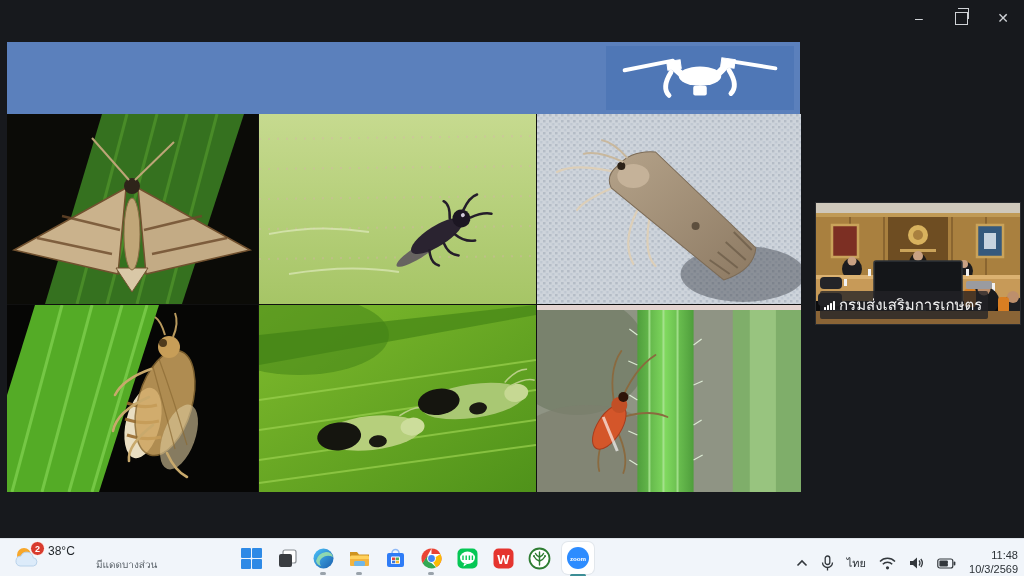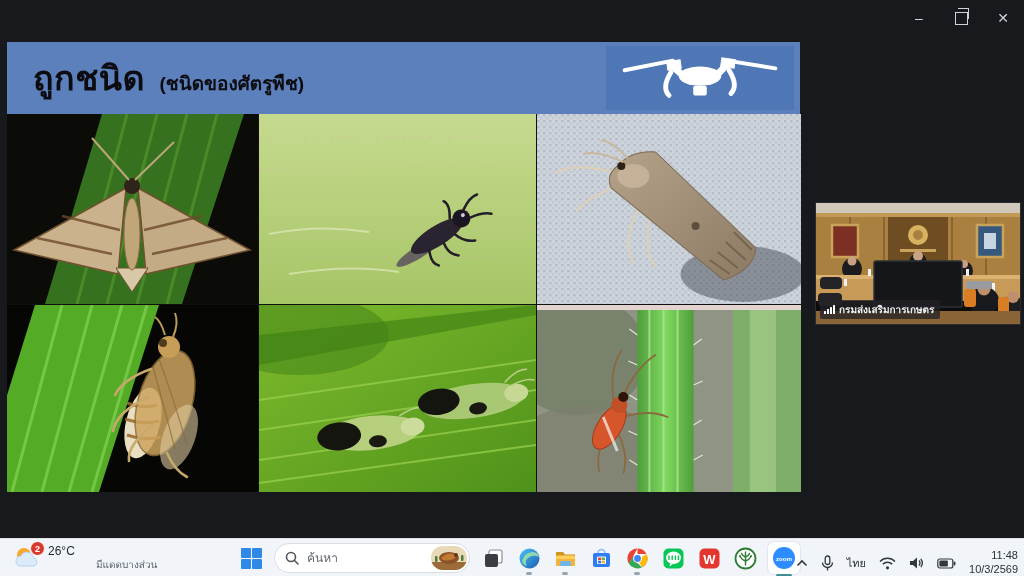--- a/index.html
+++ b/index.html
@@ -26,21 +26,21 @@
   .photo-grid{position:absolute;left:0;top:72px;width:793px;height:378px;display:grid;
     grid-template-columns:251px 277px 264px;grid-template-rows:190px 187px;gap:1px;background:#101010;}
   .cell{overflow:hidden;position:relative;}
   .cell svg{display:block;width:100%;height:100%;}
 
   
   .video-tile{position:absolute;left:816px;top:203px;width:204px;height:121px;background:#0c0c0d;
     outline:1px solid #2a2c30;}
   .video-tile svg{display:block;width:100%;height:100%;}
   .video-caption{position:absolute;left:4px;bottom:5px;display:flex;align-items:center;gap:4px;
-    background:rgba(35,35,38,.78);color:#f2f2f2;font-size:10px;padding:2px 6px 2px 4px;border-radius:2px;font-weight:bold;}
+    background:rgba(35,35,38,.78);color:#f2f2f2;font-size:15px;padding:2px 6px 2px 4px;border-radius:2px;}
   .bars{display:inline-flex;align-items:flex-end;gap:1px;height:9px;}
   .bars i{display:block;width:2px;background:#fff;border-radius:.5px;}
   .bars i:nth-child(1){height:3px}.bars i:nth-child(2){height:5px}
   .bars i:nth-child(3){height:7px}.bars i:nth-child(4){height:9px}
 
   
   .taskbar{position:absolute;left:0;top:538px;width:1024px;height:38px;background:#f1f5fa;
     border-top:1px solid #dde3e9;display:flex;align-items:center;}
   .weather{position:absolute;left:8px;top:3px;display:flex;align-items:center;gap:7px;height:32px;
     padding:0 6px;border-radius:4px;}
@@ -79,24 +79,20 @@
   <div class="win-controls">
     <div class="win-btn">–</div>
     <div class="win-btn">
       <span class="restore-glyph"></span>
     </div>
     <div class="win-btn">✕</div>
   </div>
 
   <div class="slide">
     <div class="slide-header">
-      <div class="slide-title-wrap">
-        <span class="slide-title">ถูกชนิด</span>
-        <span class="slide-subtitle">(ชนิดของศัตรูพืช)</span>
-      </div>
       <div class="drone-box">
         <svg viewBox="0 0 180 60" width="176" height="58">
           <g stroke="#fff" fill="none" stroke-linecap="round">
             <line x1="12" y1="22" x2="62" y2="12" stroke-width="4"></line>
             <line x1="118" y1="12" x2="168" y2="20" stroke-width="4"></line>
             <rect x="56" y="12" width="14" height="9" fill="#fff" transform="rotate(-8 63 16)"></rect>
             <rect x="112" y="10" width="14" height="9" fill="#fff" transform="rotate(8 119 14)"></rect>
             <path d="M64 20 Q78 34 90 34 Q102 34 116 18" stroke-width="7"></path>
             <path d="M60 24 Q50 40 58 48" stroke-width="5"></path>
             <path d="M120 22 Q130 38 122 46" stroke-width="5"></path>
@@ -381,55 +377,37 @@
 
     <div class="weather">
       <span class="weather-icon">
         <svg viewBox="0 0 27 24" width="27" height="24">
           <circle cx="10" cy="9" r="7" fill="#f7a72b"></circle>
           <path d="M6 20 a5 5 0 0 1 .8-9.9 a6.5 6.5 0 0 1 12.4 1.6 a4.2 4.2 0 0 1 .3 8.3 Z" fill="#dcebfa" stroke="#b9d2ea" stroke-width="1"></path>
         </svg>
         <span class="weather-badge">2</span>
       </span>
       <span class="weather-text">
-        <div class="weather-temp">26°C</div>
+        <div class="weather-temp">38°C</div>
         <div class="weather-cond">มีแดดบางส่วน</div>
       </span>
     </div>
 
     <div class="center-cluster">
       <div class="tb-icon">
         <svg viewBox="0 0 23 23">
           <g fill="#2e8ae6">
             <rect x="1" y="1" width="10" height="10" rx="1"></rect>
               <rect x="12" y="1" width="10" height="10" rx="1"></rect>
             <rect x="1" y="12" width="10" height="10" rx="1"></rect>
               <rect x="12" y="12" width="10" height="10" rx="1"></rect>
           </g>
         </svg>
       </div>
 
-      <div class="search-pill">
-        <svg width="14" height="14" viewBox="0 0 14 14">
-          <circle cx="6" cy="6" r="4.5" fill="none" stroke="#4f565c" stroke-width="1.6"></circle>
-          <line x1="9.5" y1="9.5" x2="13" y2="13" stroke="#4f565c" stroke-width="1.6" stroke-linecap="round"></line>
-        </svg>
-        <input placeholder="ค้นหา" style="">
-        <span class="bing-img">
-          <svg viewBox="0 0 36 24" width="36" height="24" preserveAspectRatio="none">
-            <rect width="36" height="24" fill="#e8d9b8"></rect>
-            <rect y="16" width="36" height="8" fill="#9c6b3a"></rect>
-            <ellipse cx="18" cy="12" rx="10" ry="6" fill="#8a5426"></ellipse>
-            <path d="M10 12 Q18 4 26 10 Q20 16 12 14 Z" fill="#c07b35"></path>
-            <circle cx="25" cy="9" r="2" fill="#5d3a18"></circle>
-            <rect x="4" y="10" width="2.5" height="6" rx="1" fill="#4e7d3a"></rect>
-            <rect x="30" y="9" width="2.5" height="6" rx="1" fill="#4e7d3a"></rect>
-          </svg>
-        </span>
-      </div>
 
       <div class="tb-icon">
         <svg viewBox="0 0 23 23">
           <rect x="7" y="3" width="13" height="13" rx="2" fill="#fff" stroke="#8a8f94" stroke-width="1.2"></rect>
           <rect x="3" y="7" width="13" height="13" rx="2" fill="#3a3d41"></rect>
         </svg>
       </div>
 
       <div class="tb-icon">
         <svg viewBox="0 0 23 23">

